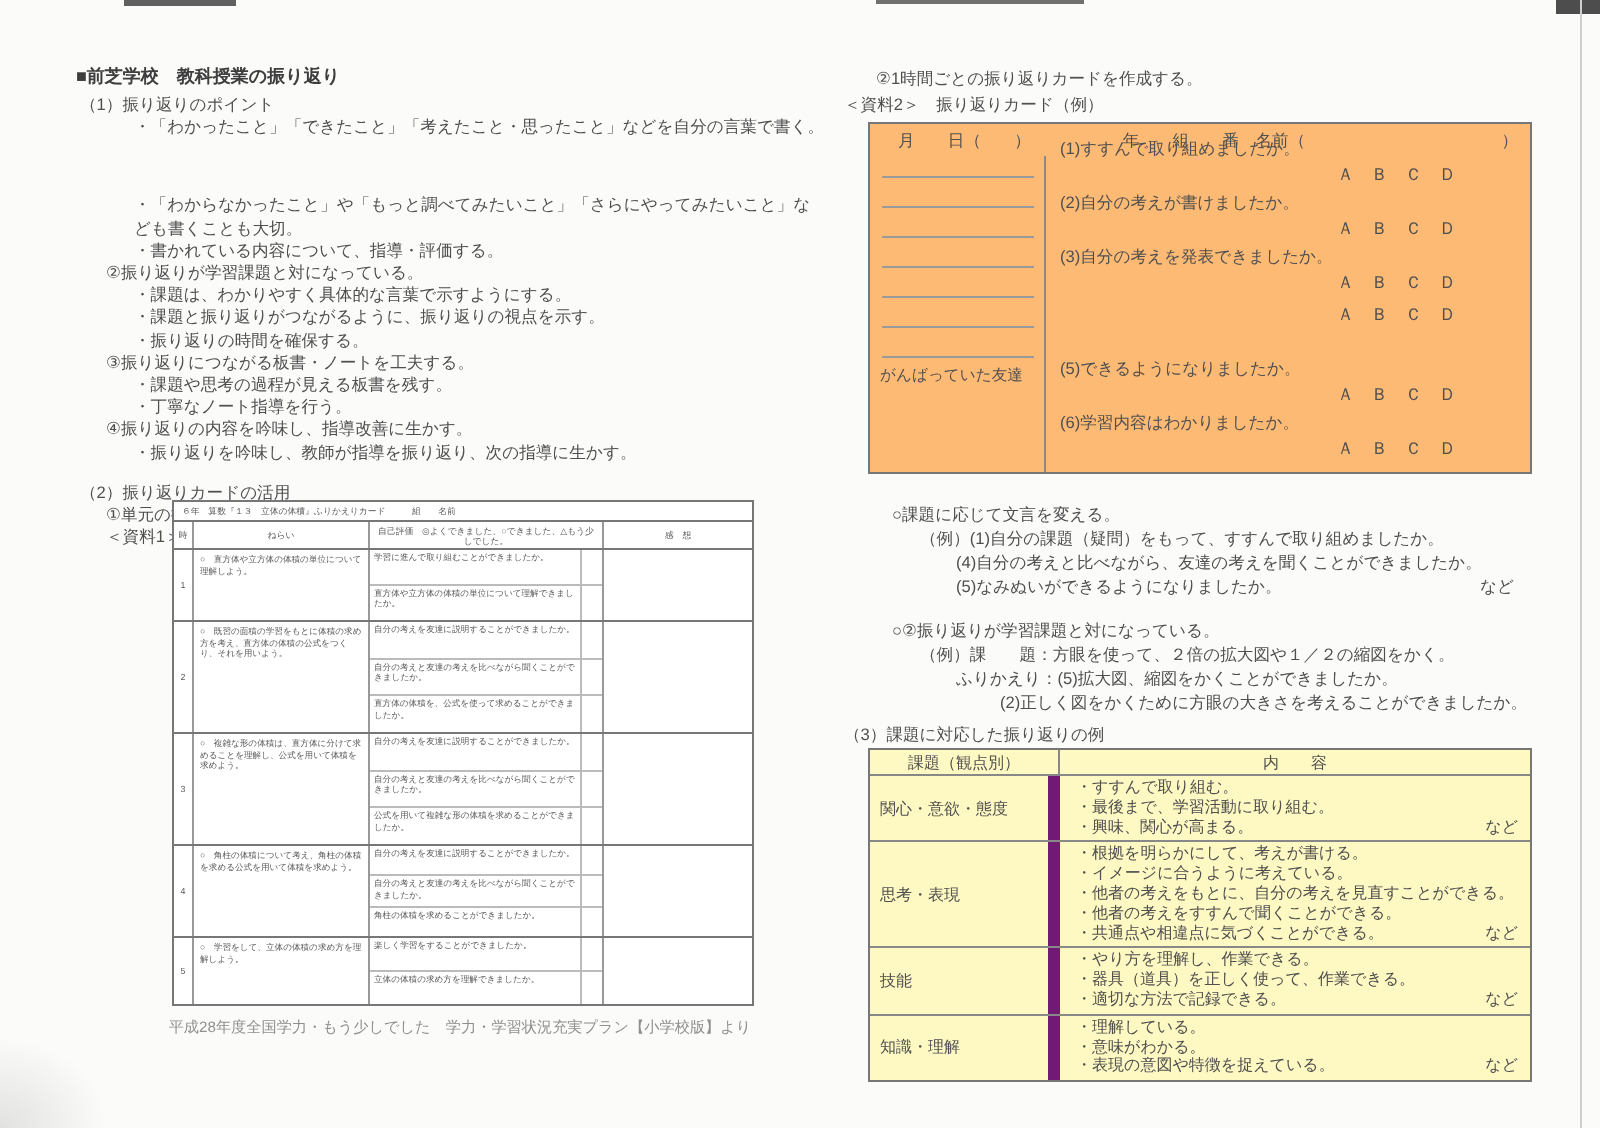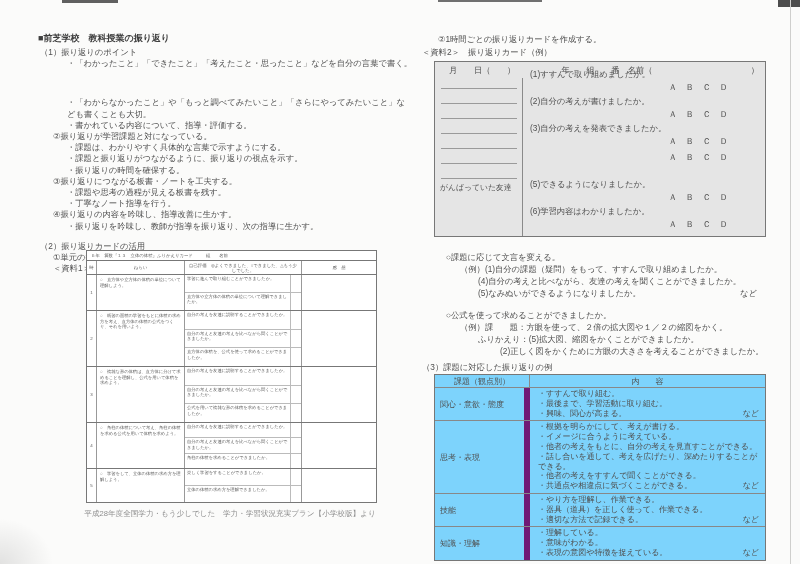--- a/index.html
+++ b/index.html
@@ -36,33 +36,33 @@
   .c1i { flex:1; display:flex; border-bottom:1px solid #bbb; }
   .c1i:last-child { border-bottom:none; }
   .c1it { flex:1; font-size:4.3px; line-height:5.4px; padding:1px 2px; color:#5a5a5a; }
   .c1chk { width:11px; border-left:1px solid #bbb; }
   .c1note { flex:1; }
 
   
   #right { left:416px; top:34px; width:370px; height:520px; position:absolute; }
   .r-ln { position:absolute; font-size:8.3px; line-height:11px; white-space:nowrap; color:#4f4f4f; }
 
-  #card2 { position:absolute; left:18px; top:27px; width:332px; height:176px; border:1px solid #777; background:#e5e5e5; }
+  #card2 { position:absolute; left:18px; top:27px; width:332px; height:176px; border:1px solid #777; background:#fdba74; }
   .c2h { height:16px; display:flex; font-size:8.3px; padding:3px 6px 0 14px; color:#4f4f4f; }
   .c2h .s2 { margin-left:46px; }
   .c2h .s3 { margin-left:auto; }
   .c2div { position:absolute; left:87px; top:16px; bottom:0; width:1px; background:#8a8a8a; }
   .c2line { position:absolute; left:6px; width:76px; height:1px; background:#9a9a9a; }
   .c2friend { position:absolute; left:5px; top:120px; font-size:7.8px; color:#4f4f4f; white-space:nowrap; }
   .c2q { position:absolute; left:95px; top:7px; right:5px; }
   .qg { height:27px; }
   .qt { font-size:8.3px; color:#4f4f4f; white-space:nowrap; }
   .qs { font-size:8.5px; text-align:right; padding-right:32px; color:#4f4f4f; margin-top:2px; }
 
-  #card3 { position:absolute; left:18px; top:340px; width:332px; border:1px solid #777; background:#7dd3fc; }
+  #card3 { position:absolute; left:18px; top:340px; width:332px; border:1px solid #777; background:#fef9c3; }
   .c3head { display:flex; height:12px; font-size:8px; color:#4f4f4f; }
   .c3head .hl { width:95px; border-right:1px solid #888; display:flex; align-items:center; justify-content:center; }
   .c3head .hc { flex:1; display:flex; align-items:center; justify-content:center; }
   .c3row { display:flex; border-top:1px solid #888; }
   .c3lab { width:95px; border-right:6px solid #701a75; display:flex; align-items:center; padding-left:5px; font-size:8px; color:#4f4f4f; white-space:nowrap; }
   .c3items { flex:1; padding:1px 6px 2px 8px; font-size:8px; line-height:9.8px; color:#4f4f4f; }
   .c3last { display:flex; justify-content:space-between; }
 
   
   #footer { left:60px; top:509px; width:340px; text-align:center; font-size:7.6px; color:#8f8f8f; white-space:nowrap; }
@@ -252,21 +252,21 @@
         </div>
     </div>
   </div>
 
   <div class="r-ln" style="left:30px;top:218px">○課題に応じて文言を変える。</div>
   <div class="r-ln" style="left:44px;top:230px">（例）(1)自分の課題（疑問）をもって、すすんで取り組めましたか。</div>
   <div class="r-ln" style="left:62px;top:242px">(4)自分の考えと比べながら、友達の考えを聞くことができましたか。</div>
   <div class="r-ln" style="left:62px;top:254px">(5)なみぬいができるようになりましたか。</div>
   <div class="r-ln" style="left:324px;top:254px">など</div>
 
-  <div class="r-ln" style="left:30px;top:276px">○公式を使って求めることができましたか。</div>
+  <div class="r-ln" style="left:30px;top:276px">○②振り返りが学習課題と対になっている。</div>
   <div class="r-ln" style="left:44px;top:288px">（例）課　　題：方眼を使って、２倍の拡大図や１／２の縮図をかく。</div>
   <div class="r-ln" style="left:62px;top:300px">ふりかえり：(5)拡大図、縮図をかくことができましたか。</div>
   <div class="r-ln" style="left:84px;top:312px">(2)正しく図をかくために方眼の大きさを考えることができましたか。</div>
 
   <div class="r-ln" style="left:6px;top:328px">（3）課題に対応した振り返りの例</div>
 
   <div id="card3">
     <div class="c3head">
       <div class="hl">課題（観点別）</div>
       <div class="hc">内　　容</div>
@@ -281,21 +281,20 @@
             <span>など</span>
           </div>
       </div>
     </div>
     <div class="c3row">
       <div class="c3lab">思考・表現</div>
       <div class="c3items">
         <div>・根拠を明らかにして、考えが書ける。</div>
         <div>・イメージに合うように考えている。</div>
         <div>・他者の考えをもとに、自分の考えを見直すことができる。</div>
-        <div>・話し合いを通して、考えを広げたり、深めたりすることができる。</div>
         <div>・他者の考えをすすんで聞くことができる。</div>
         <div class="c3last">
             <span>・共通点や相違点に気づくことができる。</span>
             <span>など</span>
           </div>
       </div>
     </div>
     <div class="c3row">
       <div class="c3lab">技能</div>
       <div class="c3items">

